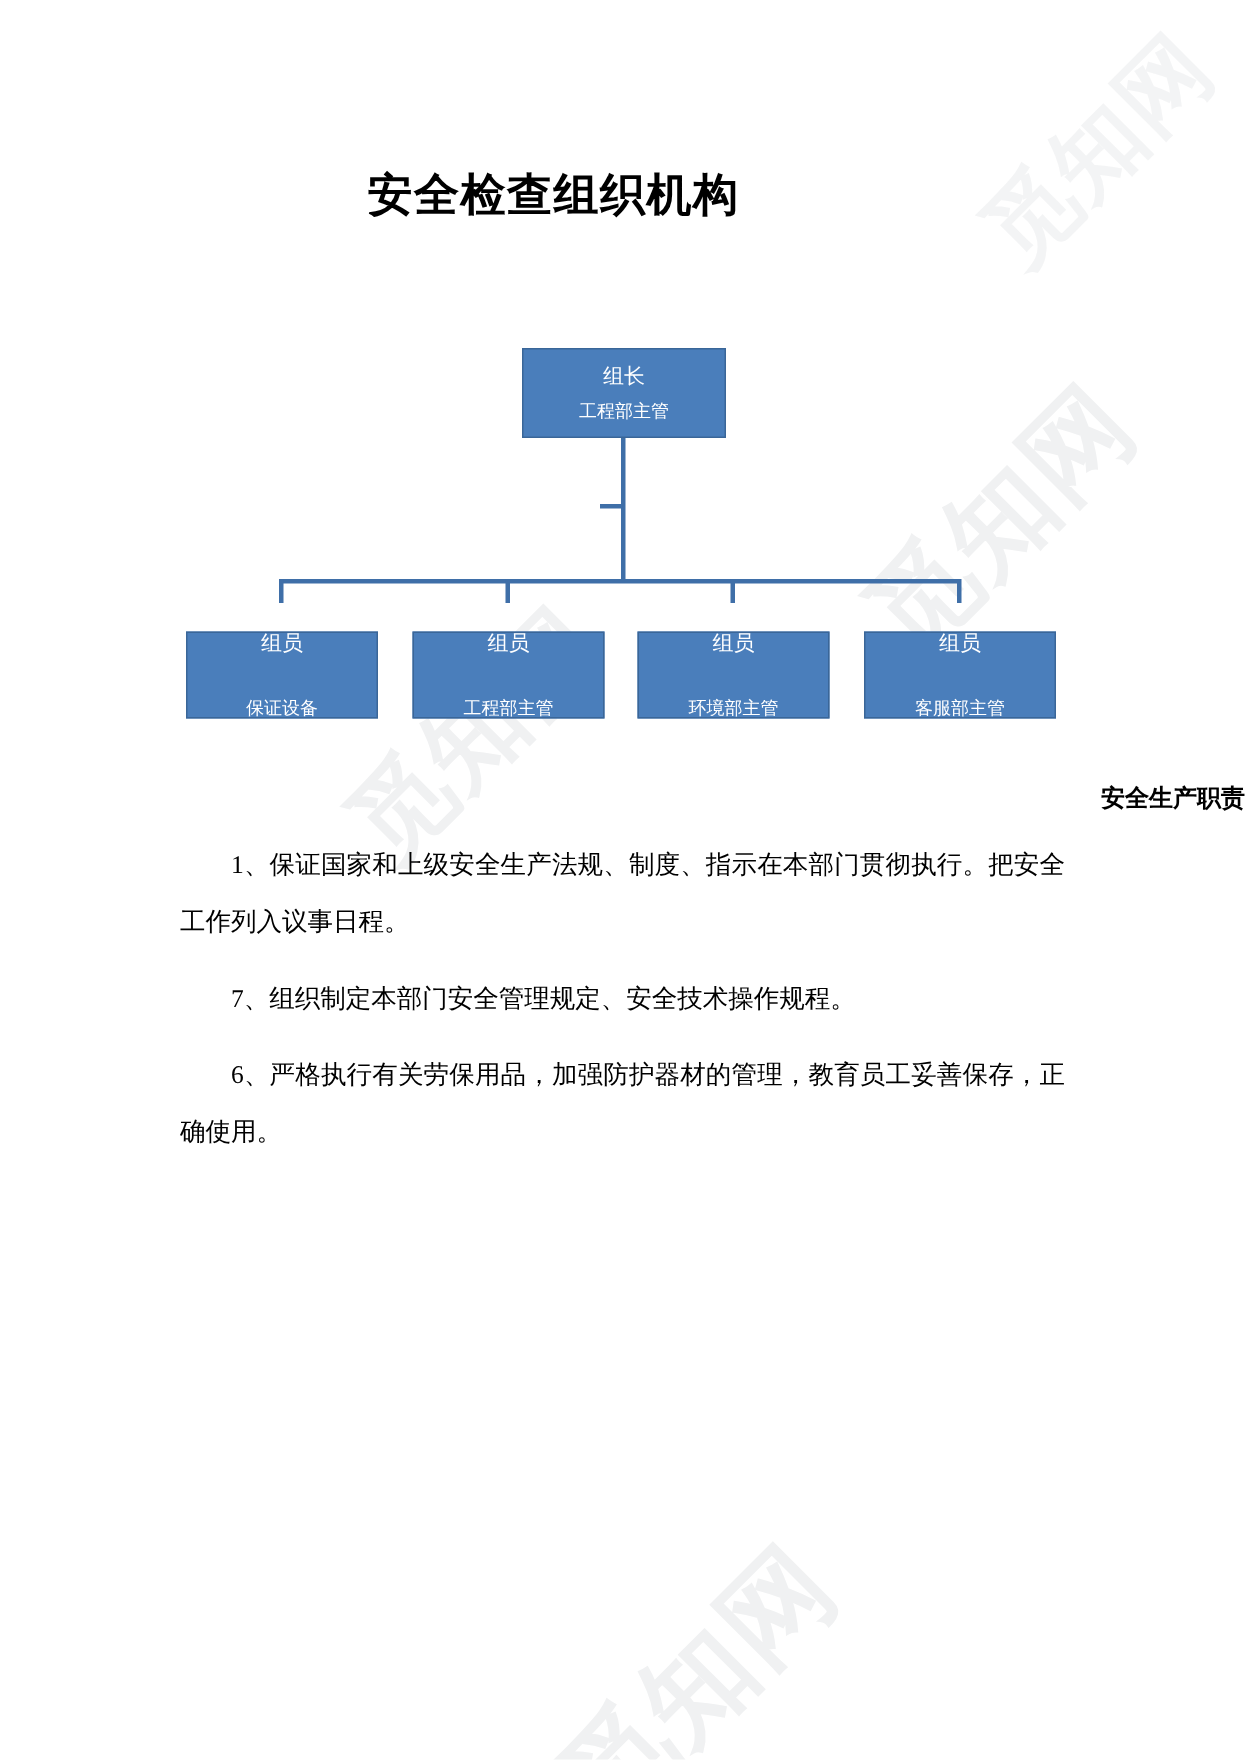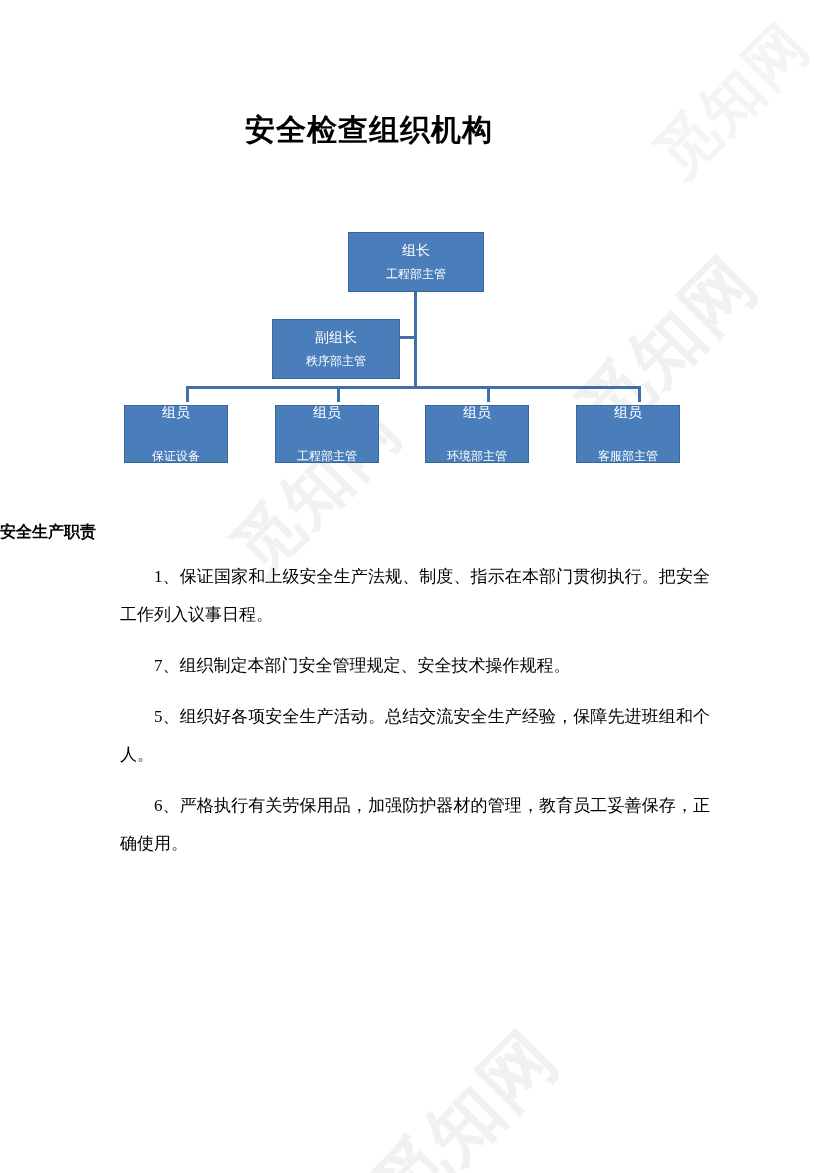--- a/index.html
+++ b/index.html
@@ -84,21 +84,21 @@
     font-size: 14px;
     margin-bottom: 7px;
   }
   .node .title {
     font-size: 12px;
   }
 
   .node-leader    { left: 348px; top: 15px;  width: 136px; height: 60px; }
   .node-assistant { left: 272px; top: 102px; width: 128px; height: 60px; }
 
-  .node-member { top: 188px; width: 104px; height: 58px; gap: 20px; }
+  .node-member { top: 204px; width: 128px; height: 58px; gap: 20px; }
   .m0 { left: 124px; }
   .m1 { left: 275px; }
   .m2 { left: 425px; }
   .m3 { left: 576px; }
 
   .conn {
     position: absolute;
     background: #3f6fa8;
   }
   
@@ -113,21 +113,21 @@
   .d1 { left: 337px; }
   .d2 { left: 487px; }
   .d3 { left: 638px; }
 
   
   .section-heading {
     position: absolute;
     top: 522px;
     left: 0;
     width: 830px;
-    text-align: left;
+    text-align: right;
     font-size: 16px;
     font-weight: bold;
   }
 
   .body-text {
     position: absolute;
     top: 558px;
     left: 120px;
     width: 590px;
   }
@@ -162,24 +162,20 @@
     <div class="conn drop d0"></div>
     <div class="conn drop d1"></div>
     <div class="conn drop d2"></div>
     <div class="conn drop d3"></div>
 
     <div class="node node-leader">
       <div class="role">组长</div>
       <div class="title">工程部主管</div>
     </div>
 
-    <div class="node node-assistant">
-      <div class="role">副组长</div>
-      <div class="title">秩序部主管</div>
-    </div>
 
     <div class="node node-member m0">
       <div class="role">组员</div>
       <div class="title">保证设备</div>
     </div>
 
     <div class="node node-member m1">
       <div class="role">组员</div>
       <div class="title">工程部主管</div>
     </div>
@@ -194,17 +190,16 @@
       <div class="title">客服部主管</div>
     </div>
 
   </div>
 
   <div class="section-heading">安全生产职责</div>
 
   <div class="body-text">
     <p class="para">1、保证国家和上级安全生产法规、制度、指示在本部门贯彻执行。把安全工作列入议事日程。</p>
     <p class="para">7、组织制定本部门安全管理规定、安全技术操作规程。</p>
-    <p class="para">5、组织好各项安全生产活动。总结交流安全生产经验，保障先进班组和个人。</p>
     <p class="para">6、严格执行有关劳保用品，加强防护器材的管理，教育员工妥善保存，正确使用。</p>
   </div>
 
 </div>
 
 </body></html>

